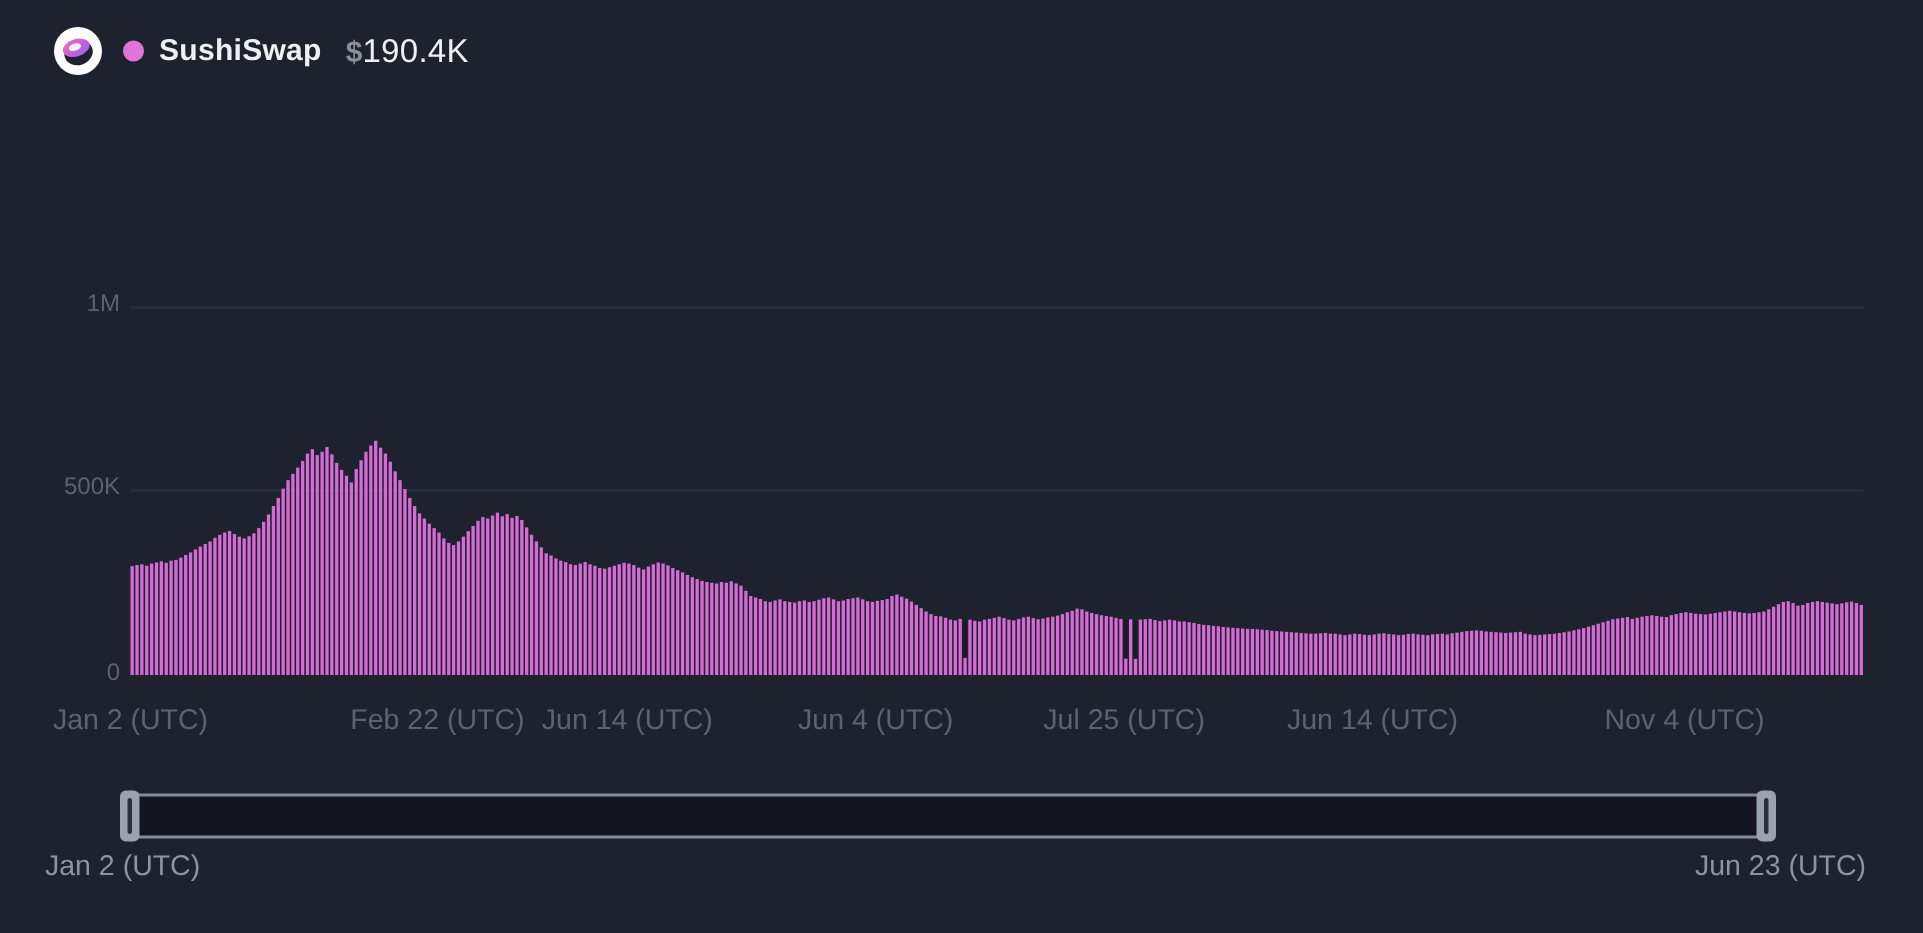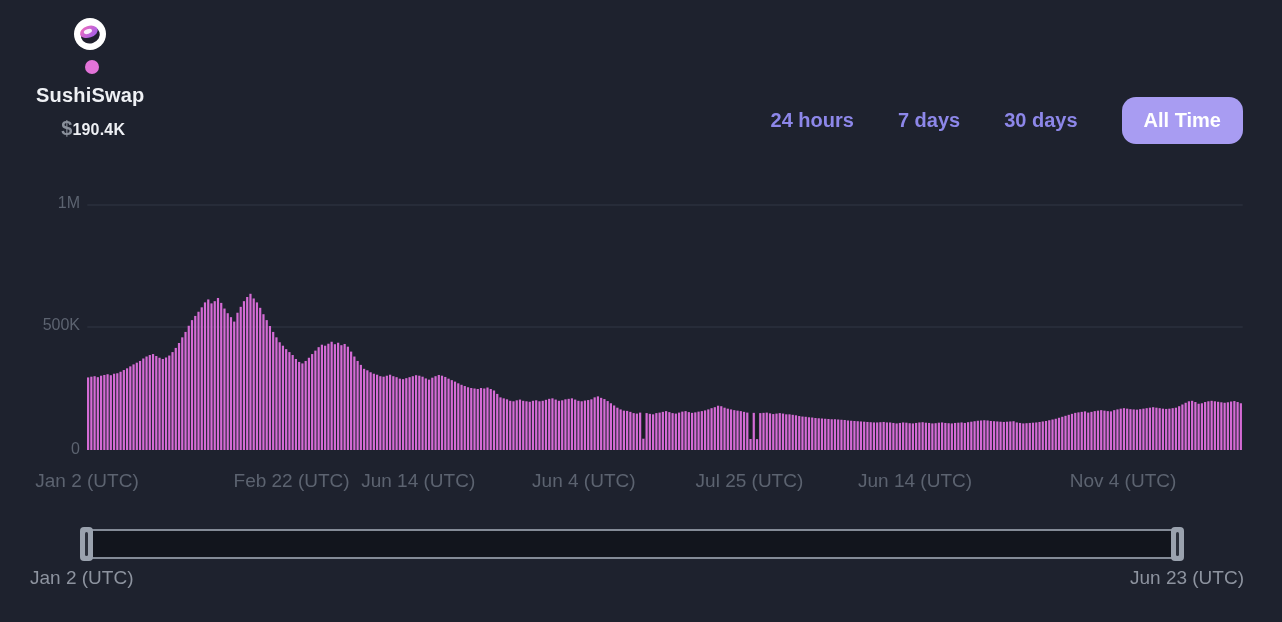--- a/index.html
+++ b/index.html
@@ -15,27 +15,27 @@
     --slider-bg:#12151d;
     --handle:#9aa2ae;
   }
   html,body{margin:0;padding:0;}
   body{background:#0e1016;font-family:"Liberation Sans","DejaVu Sans",sans-serif;}
   .app{
     position:relative;width:1282px;height:622px;background:var(--bg);
     overflow:hidden;color:var(--text);
   }
   
-  .legend{position:absolute;left:36px;top:18px;display:flex;align-items:center;gap:10px;flex-direction:column;}
+  .legend{position:absolute;left:36px;top:18px;display:flex;align-items:center;gap:10px;}
   .legend .logo{width:32px;height:32px;flex:0 0 auto;}
   .legend .dot{width:14px;height:14px;border-radius:50%;background:#e273d8;margin-left:4px;}
   .legend .name{font-size:20px;font-weight:700;color:var(--text);letter-spacing:.2px;}
   .legend .value-wrap{display:flex;align-items:baseline;margin-left:6px;}
   .legend .cur{font-size:20px;font-weight:600;color:#8a909b;}
-  .legend .val{font-size:16px;font-weight:700;color:var(--text);letter-spacing:.2px;}
+  .legend .val{font-size:22px;font-weight:400;color:var(--text);letter-spacing:.2px;}
   
   .tabs{position:absolute;top:97px;right:39px;display:flex;align-items:center;gap:44px;}
   .tab{font-size:20px;font-weight:600;color:var(--periwinkle);cursor:pointer;background:none;border:none;padding:0;font-family:inherit;}
   .tab.active{
     background:var(--accent);color:#ffffff;border-radius:14px;
     padding:12px 22px;font-weight:700;
   }
   
   .gridline{position:absolute;left:87px;width:1156px;height:2px;background:var(--grid);border-radius:1px;}
   .ylabel{position:absolute;width:58px;right:1202px;text-align:right;font-size:16px;color:var(--muted);}
@@ -80,26 +80,20 @@
       </g>
     </svg>
     <span class="dot" style="background: rgb(226, 115, 216);"></span>
     <span class="name">SushiSwap</span>
     <span class="value-wrap">
       <span class="cur">$</span>
       <span class="val">190.4K</span>
     </span>
   </div>
 
-  <div class="tabs">
-    <button class="tab">24 hours</button>
-    <button class="tab">7 days</button>
-    <button class="tab">30 days</button>
-    <button class="tab active">All Time</button>
-  </div>
 
   <div class="gridline" style="top:204px"></div>
   <div class="gridline" style="top:326px"></div>
 
   <span class="ylabel" style="top:194px">1M</span>
   <span class="ylabel" style="top:316px">500K</span>
   <span class="ylabel" style="top:440px">0</span>
 
   <svg class="bars" id="bars-svg" width="1282" height="622">
       <rect x="87.00" y="377.43" width="2.2" height="72.57" fill="#d56bd5"></rect>

